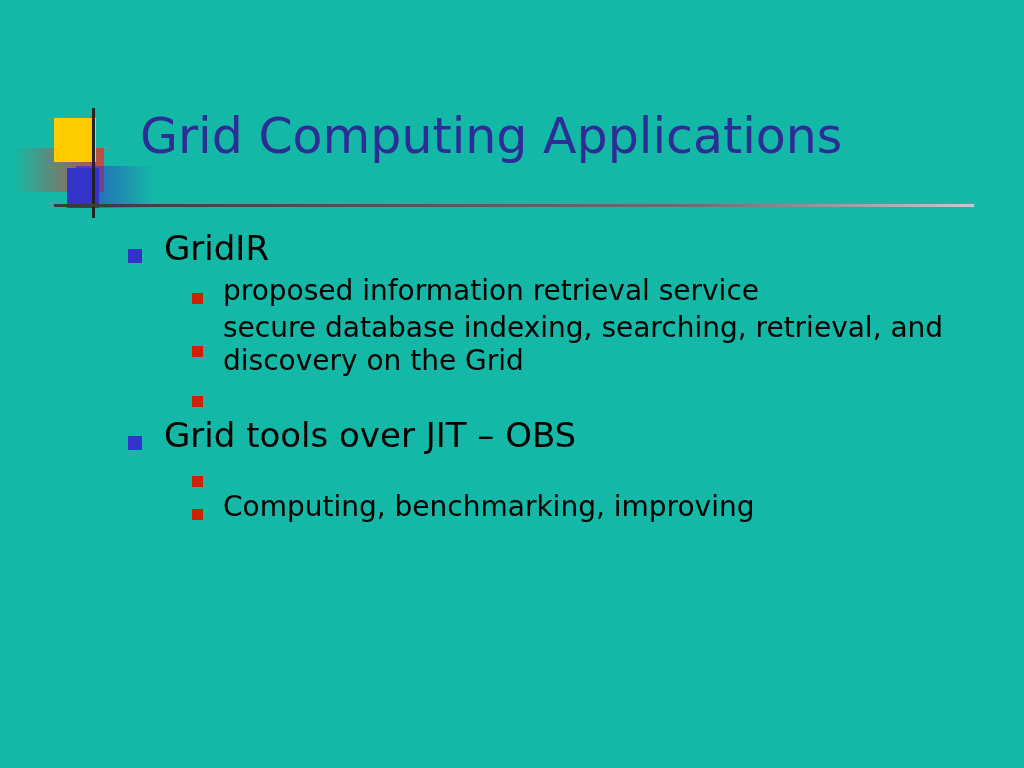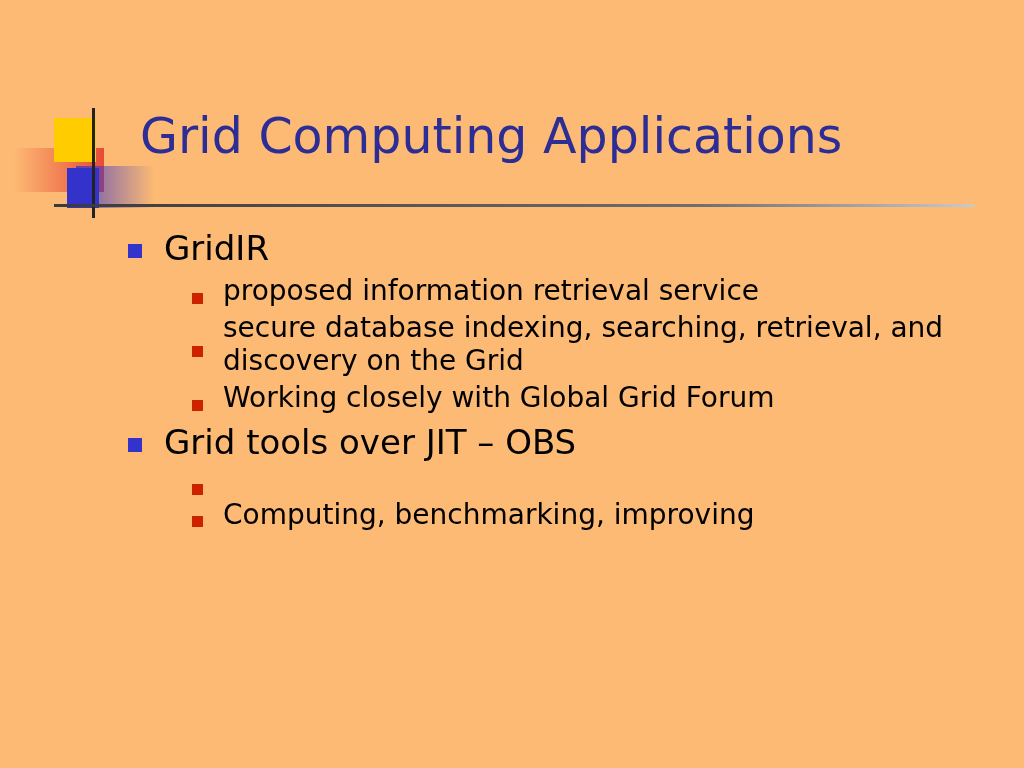--- a/index.html
+++ b/index.html
@@ -10,21 +10,21 @@
     width: 1024px;
     height: 768px;
     background: #ffffff;
     font-family: "DejaVu Sans", sans-serif;
     overflow: hidden;
   }
   .slide {
     position: relative;
     width: 1024px;
     height: 768px;
-    background: #fdba74;
+    background: #14b8a6;
   }
 
   
   .logo {
     position: absolute;
     left: 14px;
     top: 108px;
     width: 130px;
     height: 110px;
   }
@@ -92,21 +92,21 @@
 
   
   .body {
     position: absolute;
     left: 128px;
     top: 228px;
     width: 880px;
   }
   .lvl1 {
     display: flex;
-    align-items: flex-start;
+    align-items: center;
     margin: 0 0 6px 0;
   }
   .lvl1 .bullet {
     flex: 0 0 auto;
     width: 14px;
     height: 14px;
     background: #3333cc;
     margin: 16px 22px 0 0;
   }
   .lvl1 .text {
@@ -163,21 +163,20 @@
       <div class="lvl2">
         <span class="bullet"></span>
         <span class="text">proposed information retrieval service</span>
       </div>
       <div class="lvl2">
         <span class="bullet"></span>
         <span class="text">secure database indexing, searching, retrieval, and discovery on the Grid</span>
       </div>
       <div class="lvl2">
         <span class="bullet"></span>
-        <span class="text">Working closely with Global Grid Forum</span>
       </div>
     </div>
 
     <div class="group">
       <div class="lvl1">
         <span class="bullet"></span>
         <span class="text">Grid tools over JIT – OBS</span>
       </div>
       <div class="lvl2">
         <span class="bullet"></span>

